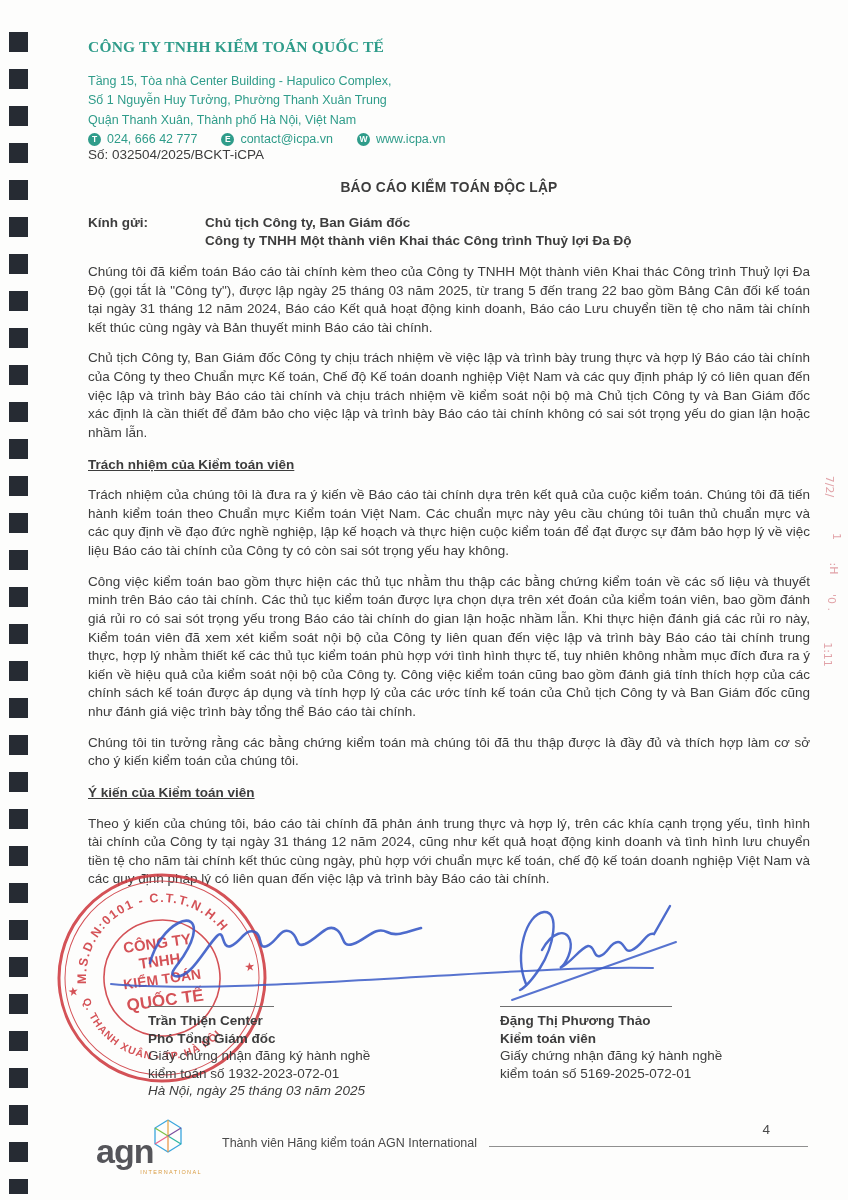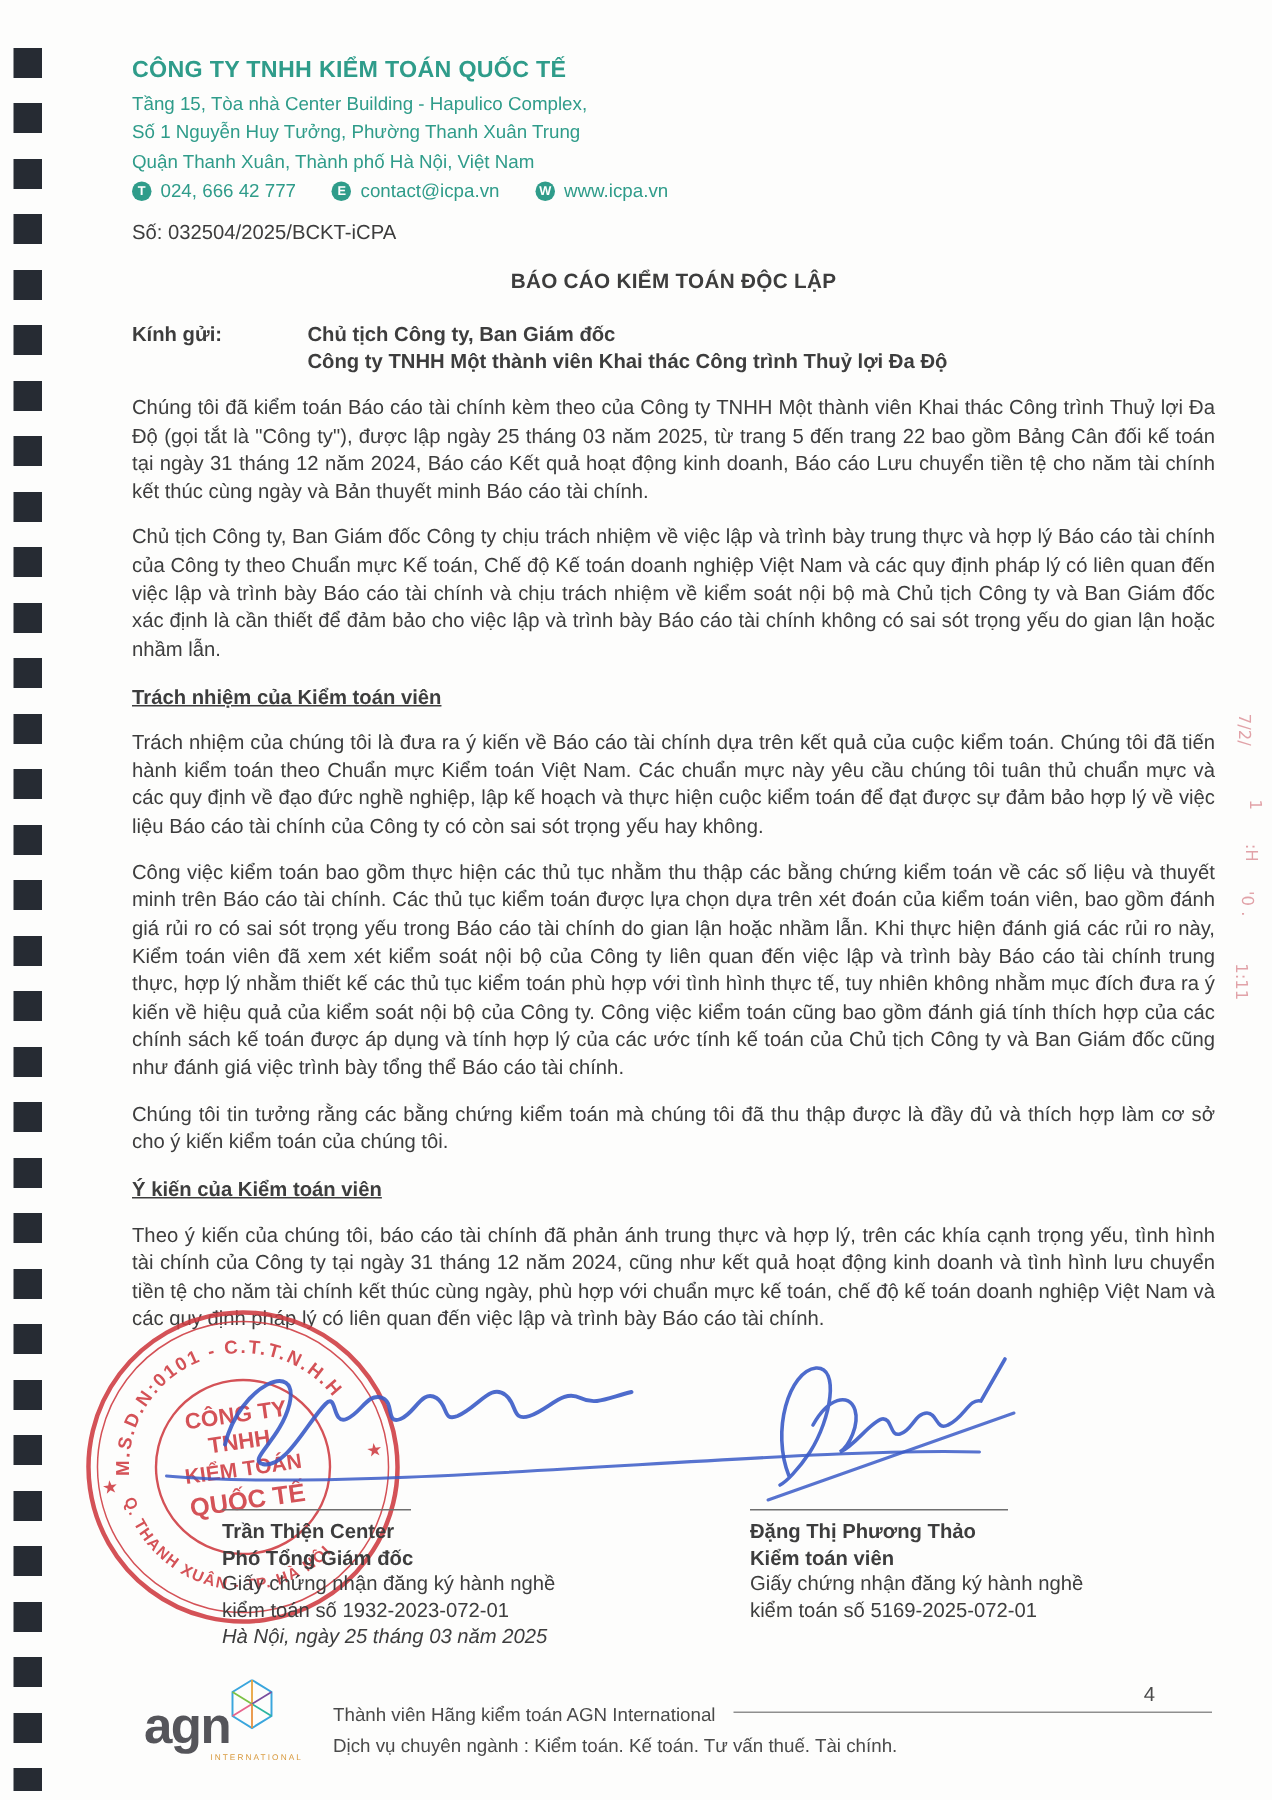--- a/index.html
+++ b/index.html
@@ -17,21 +17,21 @@
     filter:blur(.4px);
   }
   
   .header { position:absolute; top:38px; left:88px; right:36px; display:flex; justify-content:space-between; }
   .logo-block { width:190px; padding-top:4px; }
   .logo-word { font-size:54px; font-weight:bold; letter-spacing:-3px; line-height:1; }
   .logo-i { color:#e8913f; }
   .logo-cpa { color:#3e4c97; }
   .logo-since { color:#3e4c97; font-size:12px; text-align:right; padding-right:14px; margin-top:2px; }
   .head-right { width:378px; color:#2f9c8a; }
-  .co-name { font-weight:bold; font-size:15.5px; letter-spacing:.2px; margin-bottom:4px; }
+  .co-name { font-weight:bold; font-size:15.5px; letter-spacing:.2px; margin-bottom:16px;font-family:Liberation Serif, serif; }
   .co-addr { font-size:12.5px; line-height:1.55; text-align:justify; }
   .co-contact { font-size:12.5px; margin-top:2px; display:flex; align-items:center; gap:6px; }
   .cicon {
     display:inline-flex; align-items:center; justify-content:center;
     width:13px; height:13px; border-radius:50%; background:#2f9c8a; color:#fff;
     font-size:8.5px; font-weight:bold; flex:0 0 auto;
   }
   .cgap { width:12px; }
   
   .doc { position:absolute; top:146px; left:88px; right:38px; font-size:13.5px; line-height:1.38; text-align:justify; }
@@ -54,21 +54,21 @@
   .sig-name, .sig-title { font-weight:bold; }
   .sig-date { font-style:italic; }
   
   .page-num { position:absolute; top:1122px; right:78px; font-size:13.5px; color:#4a4a4a; }
   .footer { position:absolute; left:96px; right:40px; top:1120px; display:flex; }
   .agn { position:relative; width:112px; flex:0 0 auto; padding-top:14px; }
   .agn-word { font-size:34px; font-weight:bold; color:#55555a; letter-spacing:-1px; line-height:1; }
   .agn-sub { font-size:5.5px; color:#d89a3f; letter-spacing:1.4px; text-align:right; margin-top:1px; padding-right:6px; }
   .agn-gem { position:absolute; left:56px; top:-2px; }
   .foot-lines { flex:1; padding-left:14px; padding-top:16px; font-size:12.5px; color:#4a4a4a; }
-  .foot-row1 { display:flex;align-items:center; }
+  .foot-row1 { display:flex; }
   .foot-rule { flex:1; border-bottom:1px solid #8f8f8f; margin-left:12px; margin-bottom:3px; }
   .foot-row2 { margin-top:7px; }
   
   .margin-note {
     position:absolute; right:8px; color:rgba(203,88,99,.55);
     font-family:"DejaVu Sans", sans-serif; font-size:11px;
     transform:rotate(90deg); white-space:nowrap;
   }
 </style>
 </head>
@@ -179,21 +179,20 @@
         <line x1="29" y1="26" x2="16" y2="18" stroke="#2bb5a0" stroke-width="1.2"></line>
         <line x1="16" y1="34" x2="16" y2="18" stroke="#e8913f" stroke-width="1.2"></line>
       </svg>
       <div class="agn-sub">INTERNATIONAL</div>
     </div>
     <div class="foot-lines">
       <div class="foot-row1">
         <span>Thành viên Hãng kiểm toán AGN International</span>
         <div class="foot-rule"></div>
       </div>
-      <div class="foot-row2">Dịch vụ chuyên ngành : Kiểm toán. Kế toán. Tư vấn thuế. Tài chính.</div>
     </div>
   </div>
 
   <span class="margin-note" style="top:480px;">7/2/</span>
   <span class="margin-note" style="top:530px;">1</span>
   <span class="margin-note" style="top:562px;">:H</span>
   <span class="margin-note" style="top:596px;">'0 .</span>
   <span class="margin-note" style="top:648px;">1:11</span>
 
 </div>

